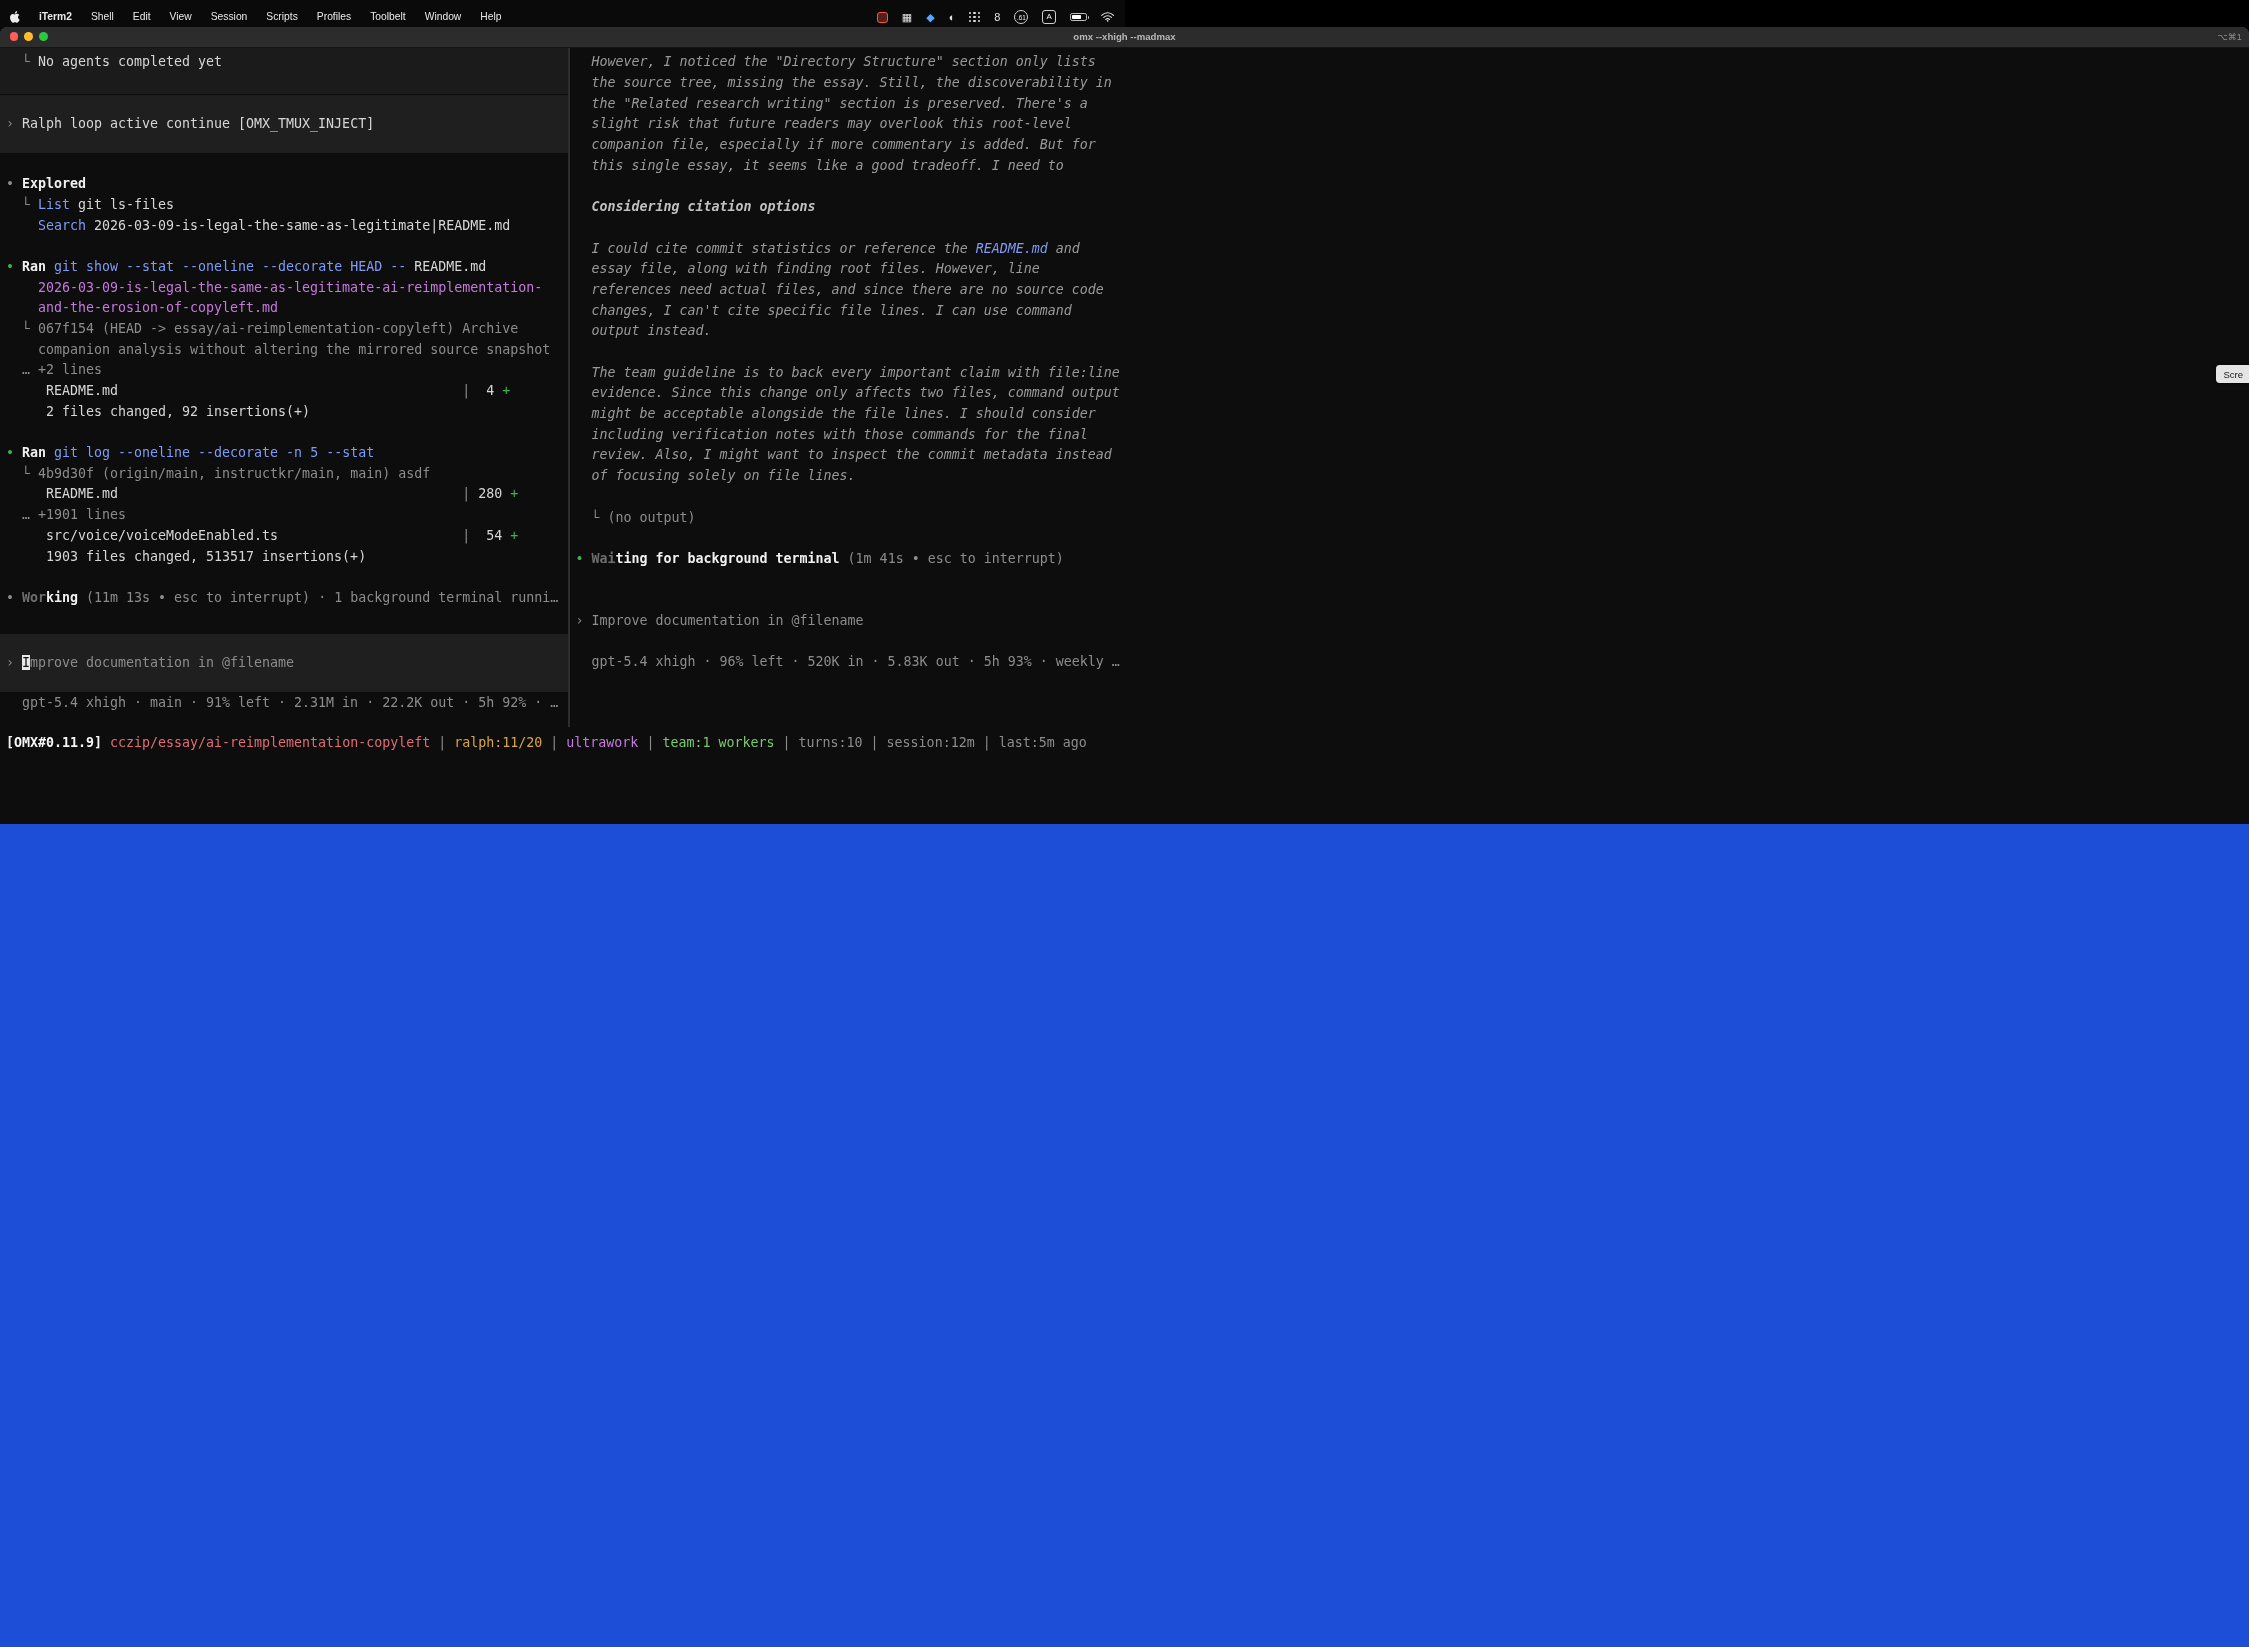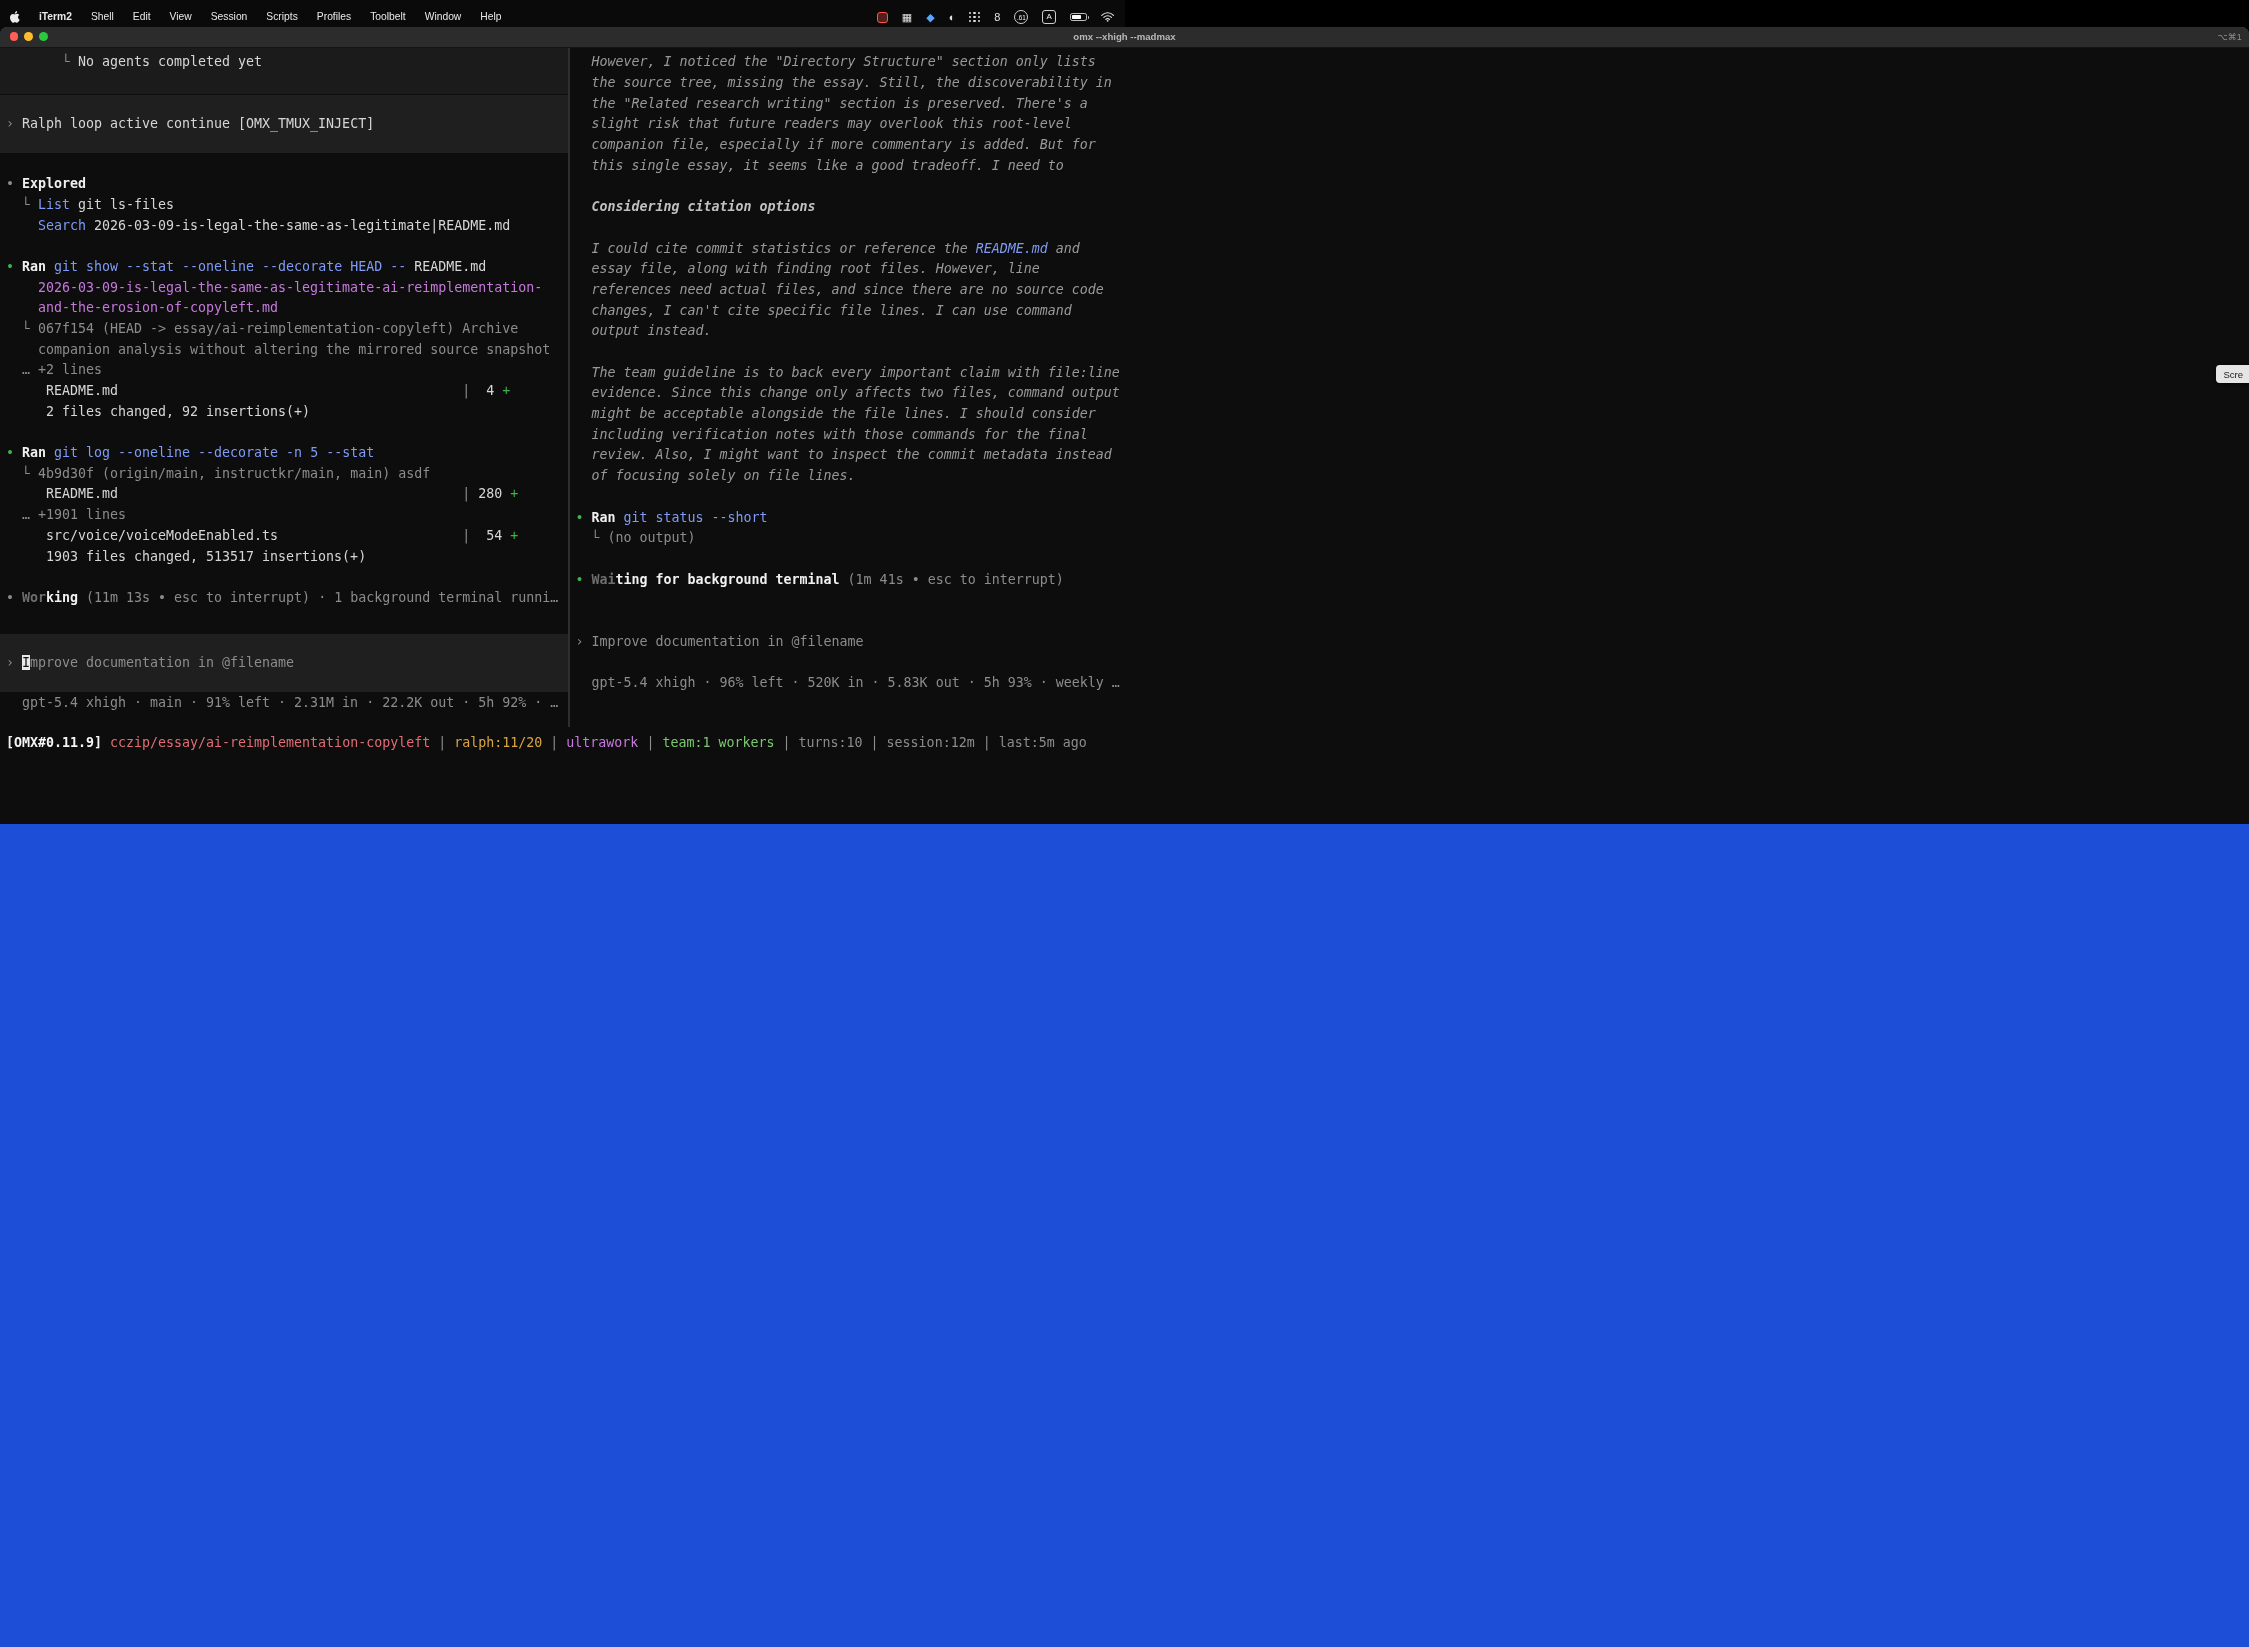--- a/index.html
+++ b/index.html
@@ -46,21 +46,21 @@
   
   .term { position:relative; height:776px; background:#0d0d0d;
           font-family:"DejaVu Sans Mono", monospace; font-size:13.3px; }
   .panes { display:flex; height:679px; }
   .pane { overflow:hidden; }
   .pane.left { width:568px; }
   .divider { width:1.5px; background:#2e2e2e; }
   .pane.right { flex:1; padding-top:4.4px; }
 
   .trow { height:20.7px; line-height:20.7px; white-space:pre; padding-left:5.9px; overflow:hidden; }
-  .block.strip { background:#1b1b1b; padding-top:4.4px; padding-bottom:20.7px;padding-left:40px; }
+  .block.strip { background:#1b1b1b; padding-top:4.4px; padding-bottom:20.7px; }
   .block.box { background:#1f1f1f; padding:19px 0; border-top:1.5px solid #0d0d0d; }
   .block.inputbox { background:#1f1f1f; padding:19px 0; margin-top:24px;
                     border-top:1.5px solid #0d0d0d; border-bottom:1.5px solid #0d0d0d; }
 
   .s-fg { color:#d6d6d6; }
   .s-dim { color:#8c8c8c; }
   .s-boldwhite { color:#f0f0f0; font-weight:bold; }
   .s-shim { color:#6e6e6e; font-weight:bold; }
   .s-blue { color:#7f9bf5; }
   .s-purple { color:#c678dd; }
@@ -215,21 +215,20 @@
             <div class="trow"><span class="s-it">  changes, I can't cite specific file lines. I can use command</span></div>
             <div class="trow"><span class="s-it">  output instead.</span></div>
             <div class="trow"></div>
             <div class="trow"><span class="s-it">  The team guideline is to back every important claim with file:line</span></div>
             <div class="trow"><span class="s-it">  evidence. Since this change only affects two files, command output</span></div>
             <div class="trow"><span class="s-it">  might be acceptable alongside the file lines. I should consider</span></div>
             <div class="trow"><span class="s-it">  including verification notes with those commands for the final</span></div>
             <div class="trow"><span class="s-it">  review. Also, I might want to inspect the commit metadata instead</span></div>
             <div class="trow"><span class="s-it">  of focusing solely on file lines.</span></div>
             <div class="trow"></div>
-            <div class="trow"><span class="s-green">• </span><span class="s-boldwhite">Ran</span><span class="s-fg"> </span><span class="s-blue">git status --short</span></div>
             <div class="trow"><span class="s-dim">  └ </span><span class="s-dim">(no output)</span></div>
             <div class="trow"></div>
             <div class="trow"><span class="s-green">• </span><span class="s-shim">Wai</span><span class="s-boldwhite">ting for background terminal</span><span class="s-dim"> (1m 41s • esc to interrupt)</span></div>
             <div class="trow"></div>
             <div class="trow"></div>
             <div class="trow"><span class="s-dim">› </span><span class="s-dim">Improve documentation in @filename</span></div>
             <div class="trow"></div>
             <div class="trow"><span class="s-dim">  gpt-5.4 xhigh · 96% left · 520K in · 5.83K out · 5h 93% · weekly …</span></div>
           </div>
         </div>

